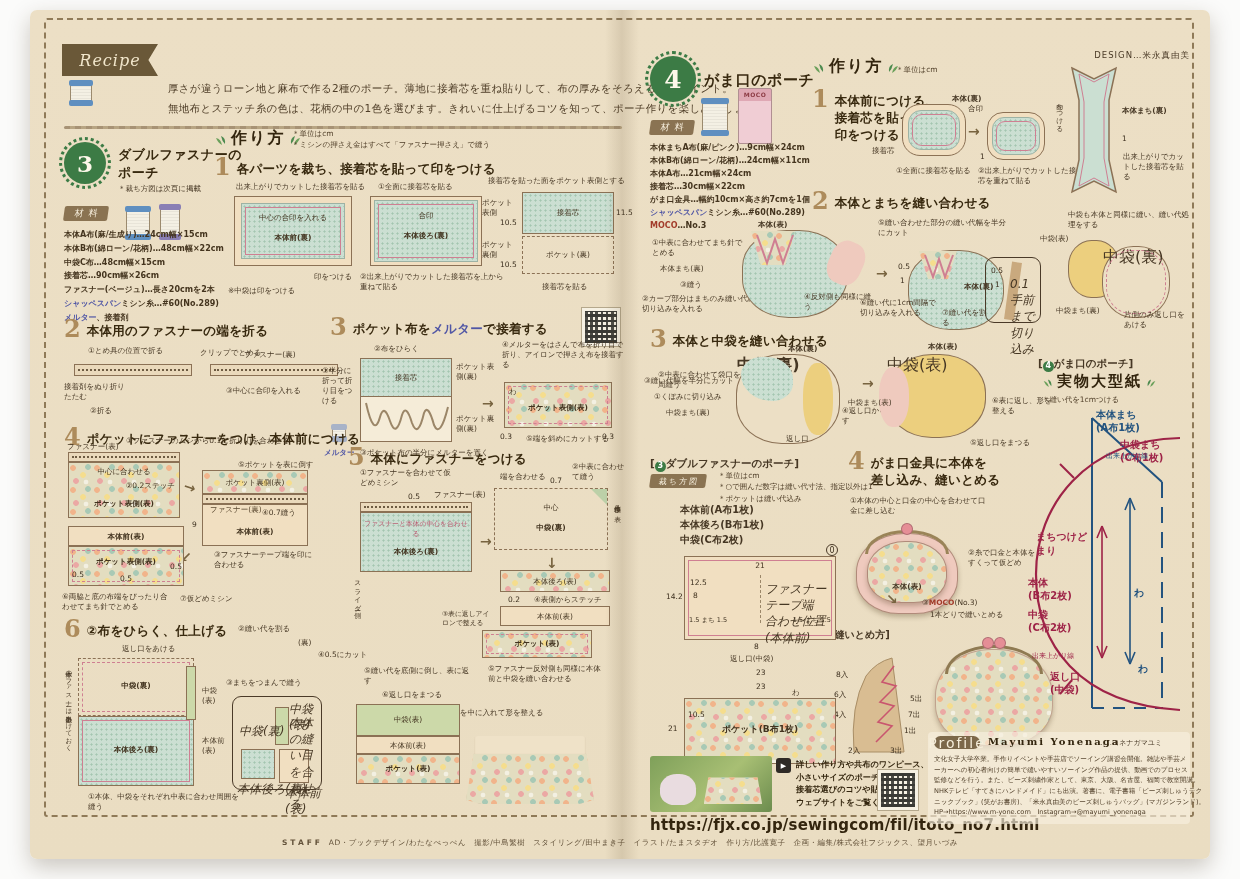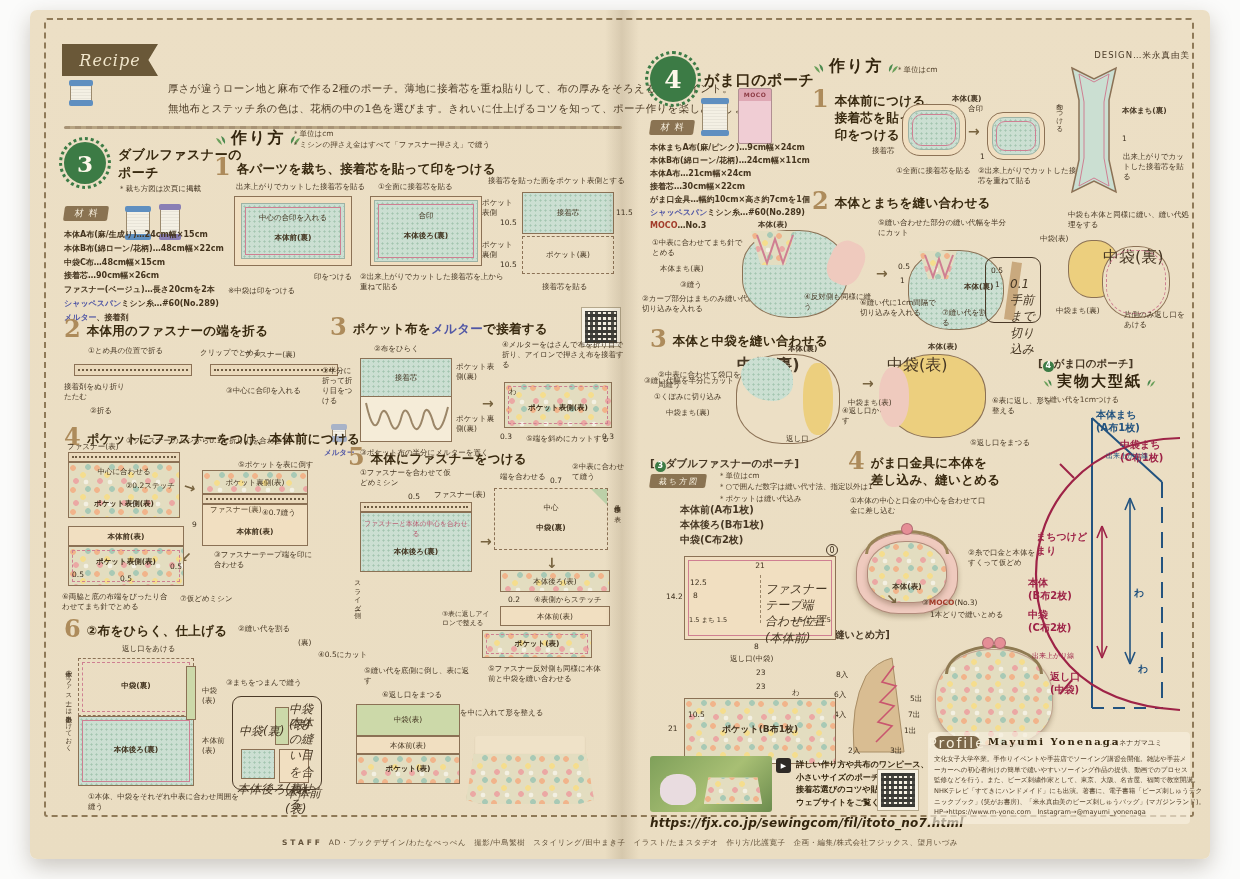--- a/index.html
+++ b/index.html
@@ -86,21 +86,21 @@
   .gama .frame{position:absolute;left:12%;right:12%;top:6%;height:26%;border:3px solid #9a8458;border-bottom:none;border-radius:50% 50% 0 0/100% 100% 0 0;}
   .gama .knob{position:absolute;width:10px;height:10px;border-radius:50%;background:#e58e96;box-shadow:0 0 0 1px #b06a72;top:0;}
   .webphoto{position:absolute;background:linear-gradient(135deg,#7fa05a,#a8bf74 55%,#6c8c4e);border-radius:3px;overflow:hidden;}
   .webphoto .p1{position:absolute;left:8%;bottom:12%;width:30%;height:55%;border-radius:46% 46% 40% 40%;}
   .webphoto .p2{position:absolute;right:8%;bottom:14%;width:48%;height:58%;clip-path:polygon(8% 18%,92% 18%,100% 100%,0 100%);}
   .pfbox{position:absolute;background:rgba(247,239,222,.65);border-radius:4px;}
   .ptag{position:absolute;background:#7c684a;color:#f6eedb;font-size:14px;letter-spacing:2px;border-radius:7px;display:flex;align-items:center;justify-content:center;}
   .pname{position:absolute;font-family:"DejaVu Serif",serif;font-weight:bold;font-size:10px;letter-spacing:2px;color:#33250e;}
   .bio{position:absolute;font-size:6.6px;line-height:1.62;color:#4e3d27;white-space:nowrap;}
   .staff{position:absolute;width:100%;text-align:center;font-size:7.5px;color:#63523a;letter-spacing:.5px;}
-  .url{position:absolute;font-size:12px;font-weight:bold;color:#33250e;letter-spacing:.2px;font-style:italic;}
+  .url{position:absolute;font-size:15px;font-weight:bold;color:#33250e;letter-spacing:.2px;}
   .webtx{position:absolute;font-size:8.2px;font-weight:bold;line-height:1.55;color:#33250e;}
   svg{position:absolute;overflow:visible;}
 </style>
 </head>
 <body>
 
 <div id="stage">
 <div id="paper">
   <div id="frame"></div>
 

